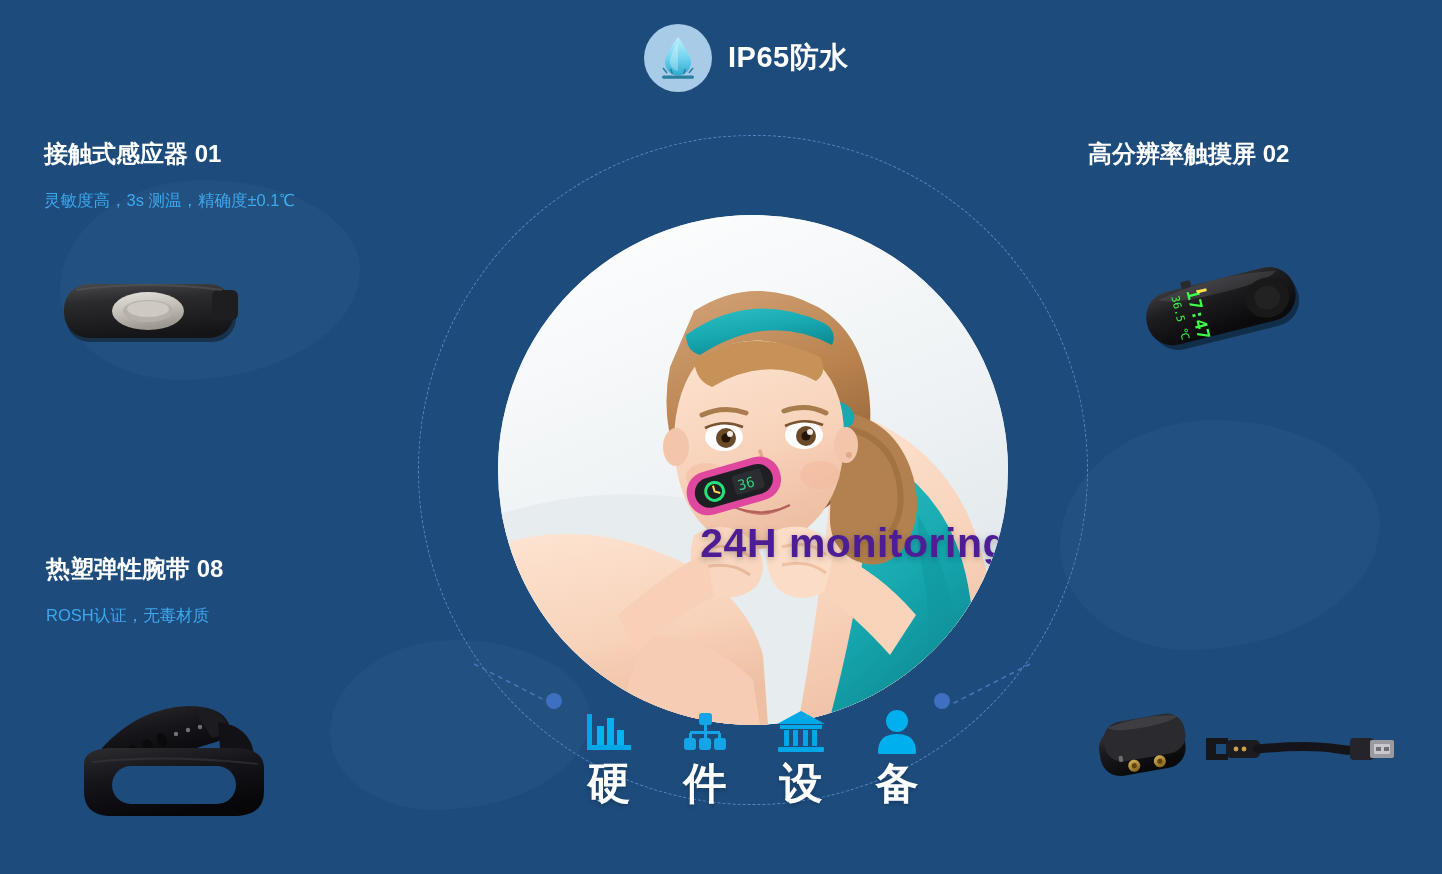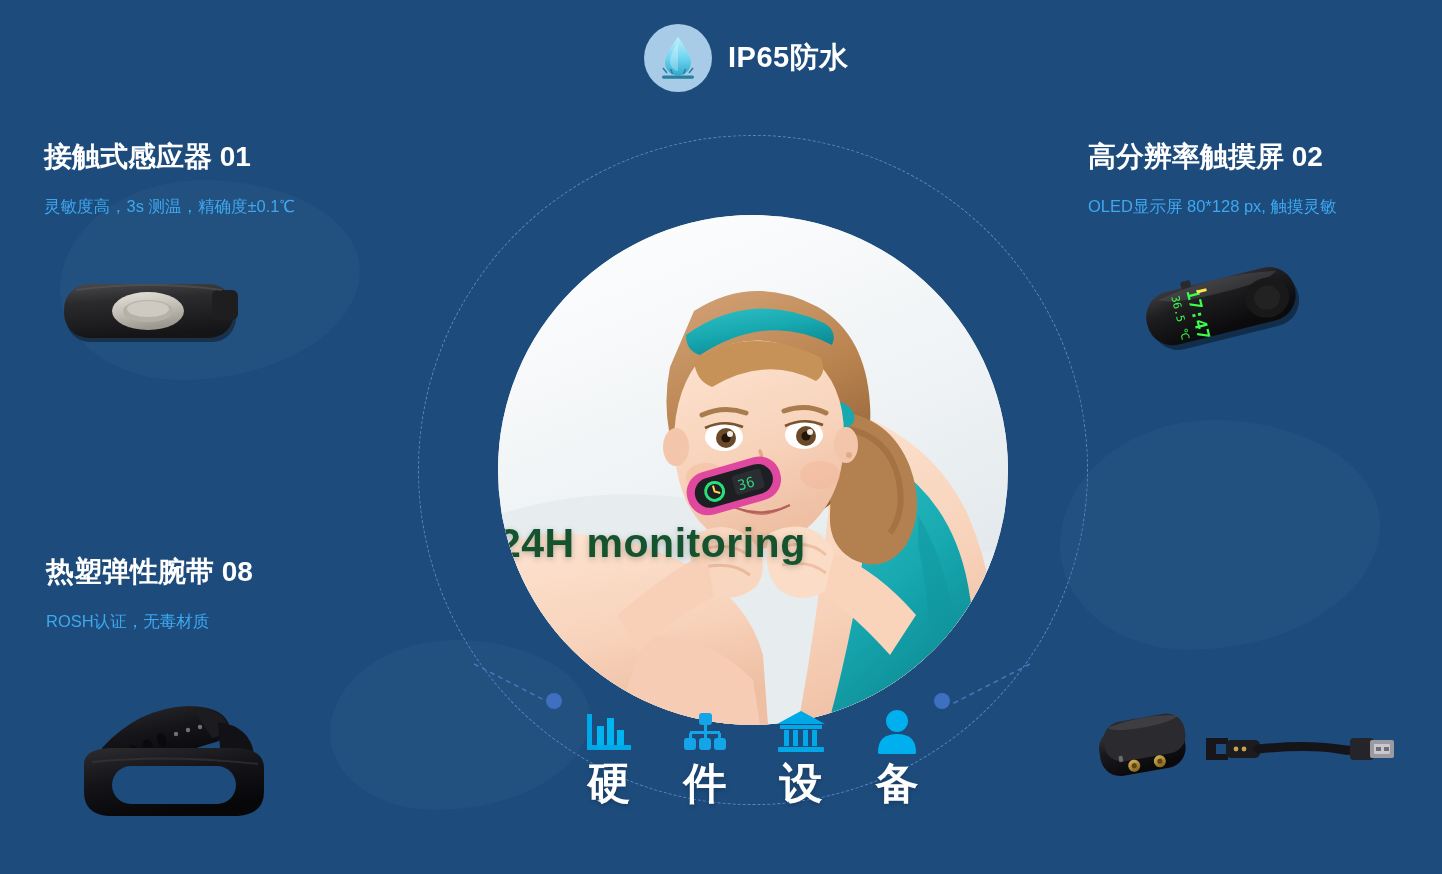--- a/index.html
+++ b/index.html
@@ -77,45 +77,45 @@
     border-radius: 50%;
     overflow: hidden;
     background: #e9eef1;
   }
   #photo svg { display: block; }
   #photo .caption {
     position: absolute;
     left: 0;
     right: 0;
     top: 305px;
-    text-align: left;
+    text-align: right;
     font-size: 41px;
     font-weight: bold;
-    color: #14532d;
+    color: #4c1d95;
     letter-spacing: 0.5px;
     text-shadow: 0 2px 6px rgba(0,0,0,0.25);
   }
 
   
   .connector {
     position: absolute;
     pointer-events: none;
   }
   .dot {
     position: absolute;
     width: 16px;
     height: 16px;
     border-radius: 50%;
     background: #3f6fc0;
   }
 
   
   .feature { position: absolute; }
   .feature .ftitle {
-    font-size: 28px;
+    font-size: 24px;
     font-weight: bold;
     color: #ffffff;
     white-space: nowrap;
     margin: 0 0 20px 0;
   }
   .feature .fsub {
     font-size: 16.5px;
     color: #3ea8ef;
     white-space: nowrap;
     margin: 0;
@@ -321,21 +321,20 @@
       <rect x="150" y="22" width="26" height="30" rx="6" fill="#1e1e20"></rect>
       <ellipse cx="86" cy="43" rx="36" ry="19" fill="url(#metal)"></ellipse>
       <ellipse cx="86" cy="43" rx="25" ry="11" fill="#b6b1a8"></ellipse>
       <ellipse cx="86" cy="41" rx="21" ry="8" fill="#cfcac1"></ellipse>
       <path d="M14 22 Q86 12 160 22" stroke="#5c5c5e" stroke-width="2" fill="none" opacity="0.5"></path>
     </svg>
   </div>
 
   <div class="feature" id="f02">
     <div class="ftitle">高分辨率触摸屏 02</div>
-    <div class="fsub">OLED显示屏 80*128 px, 触摸灵敏</div>
   </div>
   <div class="product" style="left:1136px; top:258px;">
     <svg width="180" height="105" viewBox="0 0 180 105">
       <defs>
         <linearGradient id="blk2" x1="0" y1="0" x2="0.3" y2="1">
           <stop offset="0%" stop-color="#3c3c3f"></stop>
           <stop offset="40%" stop-color="#1d1d20"></stop>
           <stop offset="100%" stop-color="#0b0b0d"></stop>
         </linearGradient>
       </defs>

